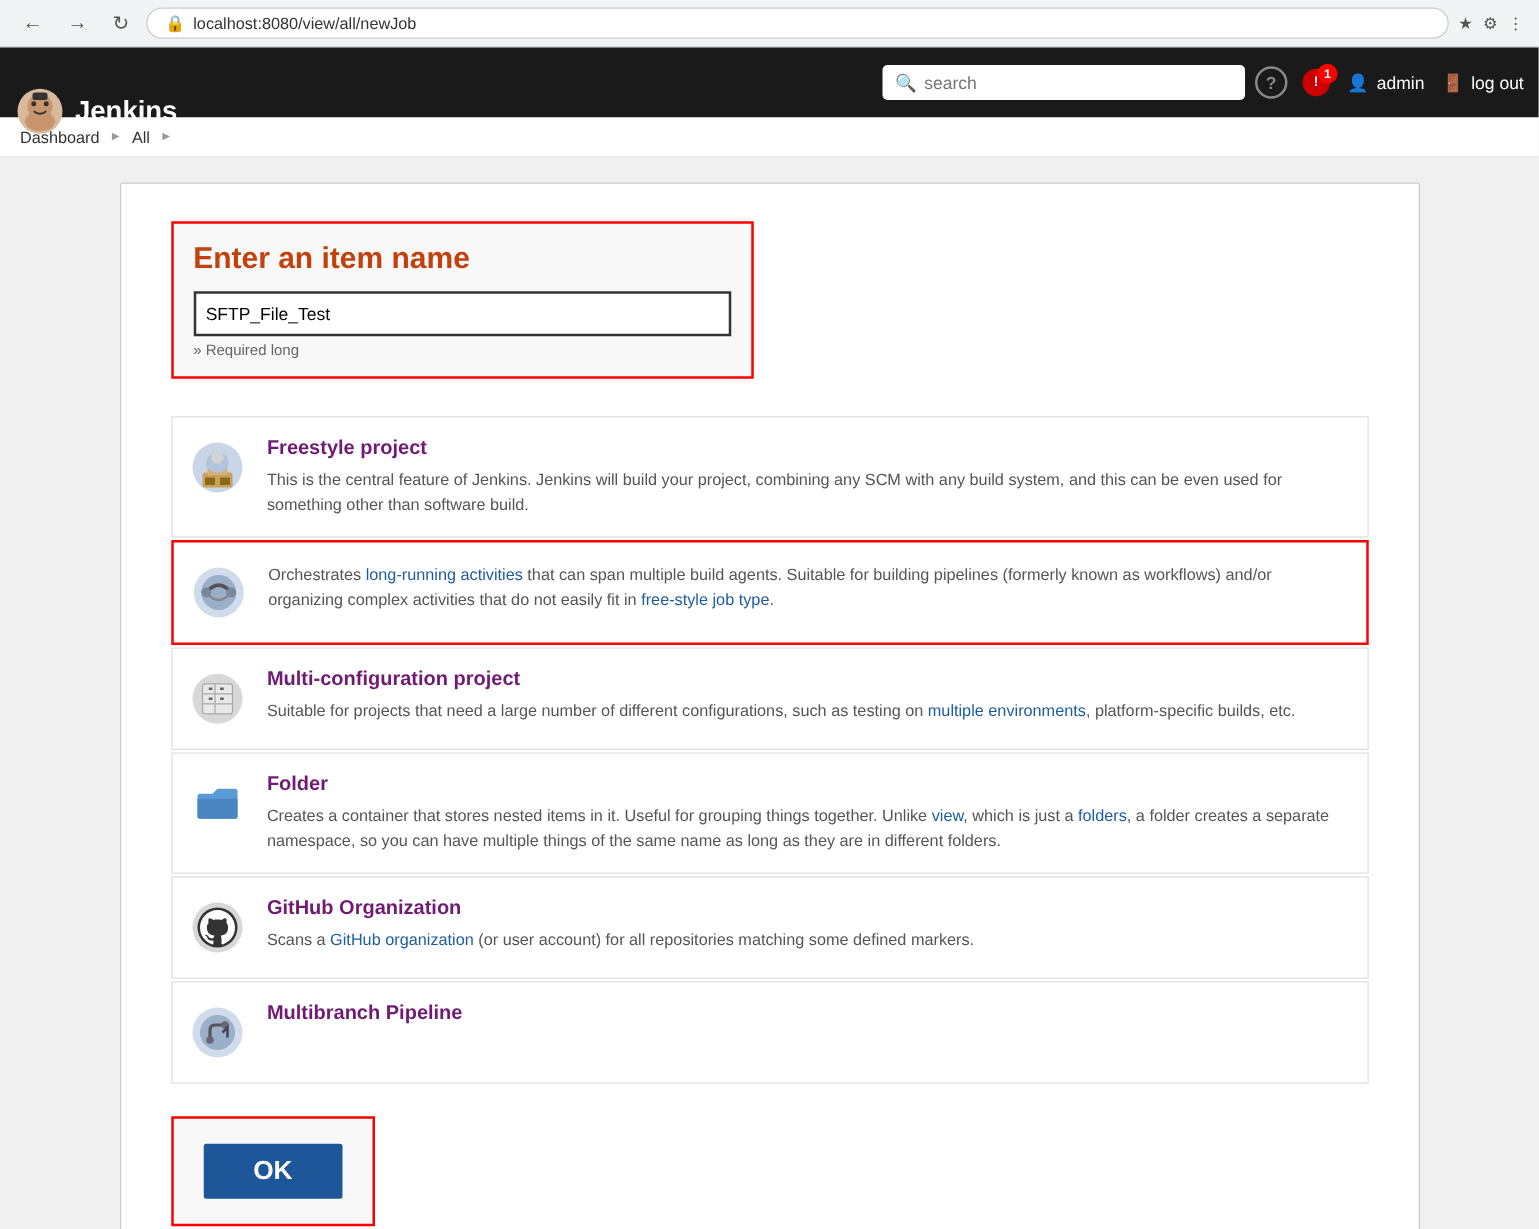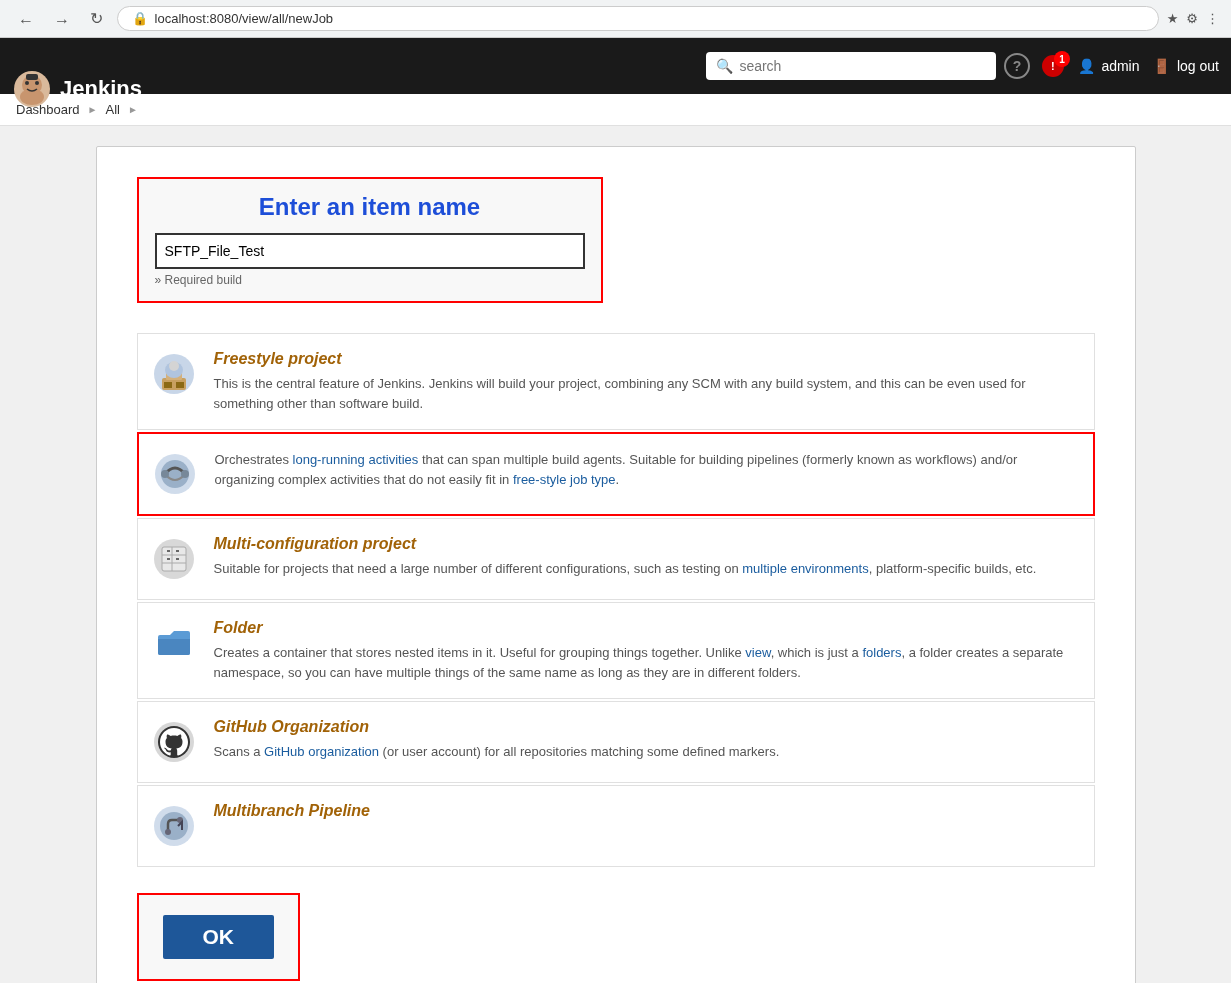--- a/index.html
+++ b/index.html
@@ -183,23 +183,22 @@
       border: 2px solid red;
       display: inline-block;
       padding: 14px 16px;
       margin-bottom: 20px;
       background: #f8f8f8;
     }
 
     .item-name-title {
       font-size: 24px;
       font-weight: bold;
-      color: #1d4ed8;
+      color: #c2410c;
       margin-bottom: 12px;
-      text-align: center;
     }
 
     .item-name-input-row {
       display: flex;
       align-items: center;
       gap: 0;
     }
 
     .item-name-input {
       width: 430px;
@@ -246,23 +245,22 @@
       justify-content: center;
     }
 
     .job-type-info {
       flex: 1;
     }
 
     .job-type-name {
       font-size: 16px;
       font-weight: bold;
-      color: #a16207;
+      color: #701a75;
       margin-bottom: 6px;
-      font-style: italic;
     }
 
     .job-type-desc {
       font-size: 13px;
       color: #555;
       line-height: 1.5;
     }
 
     .job-type-desc a, .job-type-desc .link-text {
       color: #1a5c9e;
@@ -350,21 +348,21 @@
 
 <div class="main-content">
   <div class="form-container">
 
     
     <div class="item-name-section">
       <div class="item-name-title">Enter an item name</div>
       <div class="item-name-input-row">
         <input class="item-name-input" type="text" value="SFTP_File_Test" style="">
       </div>
-      <div class="required-field">» Required build</div>
+      <div class="required-field">» Required long</div>
     </div>
 
     
     <div class="job-types-list">
 
       <div class="job-type-item">
         <div class="job-type-icon">
           <svg width="44" height="44" viewBox="0 0 44 44" xmlns="http://www.w3.org/2000/svg">
             <circle cx="22" cy="22" r="20" fill="#b0c4de" opacity="0.7"></circle>
             <rect x="10" y="26" width="24" height="12" rx="2" fill="#c8a060"></rect>

